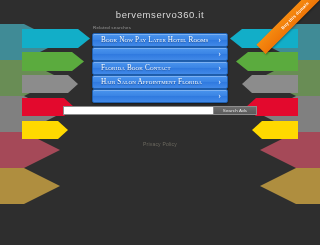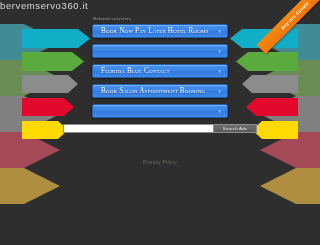--- a/index.html
+++ b/index.html
@@ -31,20 +31,22 @@
     width: 320px;
     height: 245px;
     pointer-events: none;
     z-index: 1;
   }
 
   
   .header {
     position: relative;
     z-index: 5;
+    padding-top: 9px;
+    text-align: center;
   }
   .domain-title {
     font-family: "Liberation Sans", sans-serif;
     font-size: 9.5px;
     letter-spacing: 0.6px;
     color: #d8d8d8;
     font-weight: 400;
     line-height: 11px;
     margin: 0;
   }
@@ -68,21 +70,20 @@
   .links {
     position: relative;
     z-index: 5;
     width: 136px;
     margin: 2px auto 0 auto;
   }
   .link-btn {
     display: block;
     position: relative;
     height: 14px;
-    margin-bottom: 6px;
     border-radius: 2px;
     background: linear-gradient(to bottom, #4a94ee 0%, #3a84e4 50%, #2f79df 51%, #4189e8 100%);
     border: 1px solid #1f5fae;
     box-shadow: inset 0 1px 0 rgba(255,255,255,0.28), 0 1px 2px rgba(0,0,0,0.45);
     box-sizing: border-box;
     cursor: pointer;
     overflow: hidden;
   }
   .link-label {
     position: absolute;
@@ -244,26 +245,26 @@
     <a class="link-btn">
       <span class="link-label">Book Now Pay Later Hotel Rooms</span>
       <span class="link-chevron">›</span>
     </a>
 
     <a class="link-btn">
       <span class="link-chevron">›</span>
     </a>
 
     <a class="link-btn">
-      <span class="link-label">Florida Blue Contact</span>
-      <span class="link-chevron">›</span>
-    </a>
-
-    <a class="link-btn">
-      <span class="link-label">Book Salon Appointment Booking</span>
+      <span class="link-label">Florida Book Contact</span>
+      <span class="link-chevron">›</span>
+    </a>
+
+    <a class="link-btn">
+      <span class="link-label">Hair Salon Appointment Florida</span>
       <span class="link-chevron">›</span>
     </a>
 
     <a class="link-btn">
       <span class="link-chevron">›</span>
     </a>
 
   </div>
 
   <div class="search-row">

